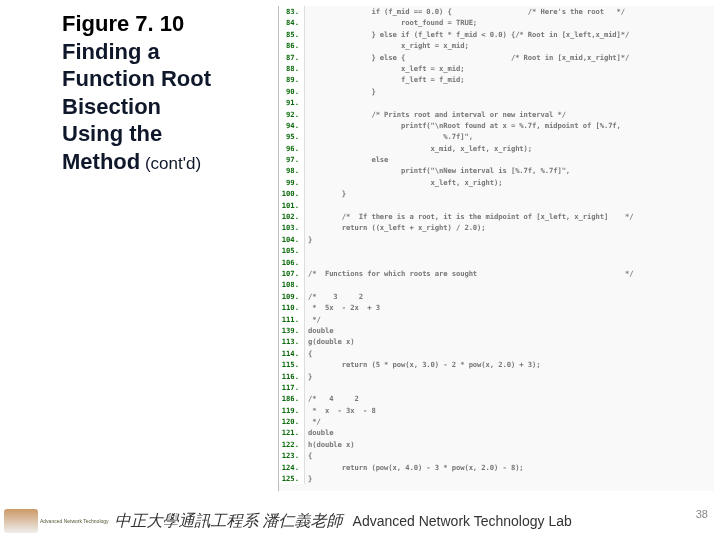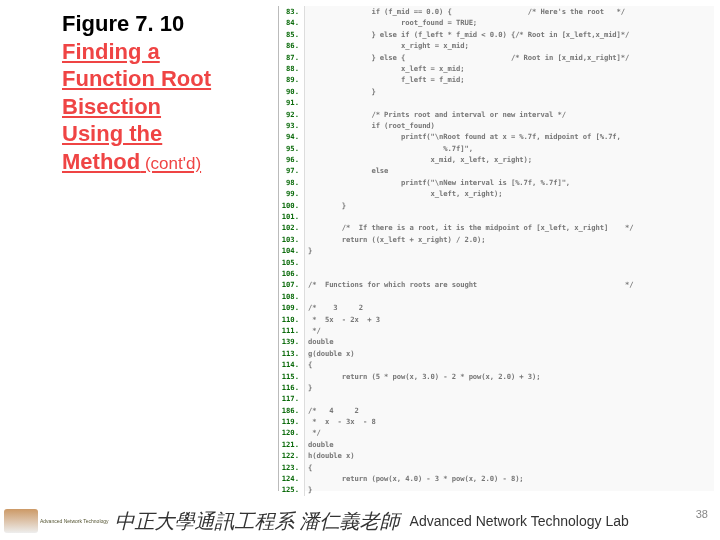--- a/index.html
+++ b/index.html
@@ -1,29 +1,29 @@
 <!DOCTYPE html>
 <html><head>
 <meta charset="utf-8">
 <style>
   * { margin: 0; padding: 0; box-sizing: border-box; }
   body { width: 720px; height: 540px; background: #fff; font-family: Arial, sans-serif; position: relative; overflow: hidden; }
   .slide { width: 100%; height: 100%; position: relative; }
   .title-block { position: absolute; left: 18px; top: 10px; width: 220px; margin-left: 44px; }
   .figure-label { color: #000; font-size: 22px; font-weight: bold; line-height: 1.25; }
-  .figure-title { color: #ef4444; font-size: 22px; font-weight: bold; line-height: 1.25; text-decoration: underline; }
+  .figure-title { color: #0f172a; font-size: 22px; font-weight: bold; line-height: 1.25; }
   .contd { font-size: 17px; font-weight: normal; }
   .code-area { position: absolute; left: 278px; top: 6px; width: 436px; height: 485px; background: #f9f9f9; border-left: 1px solid #bbb; font-family: "Consolas", monospace; font-size: 7.2px; color: #666; }
   .code-row { display: flex; line-height: 11.4px; height: 11.4px; }
   .ln { width: 26px; text-align: right; padding-right: 5px; color: #0a6a0a; font-weight: bold; background: #fff; border-right: 1px solid #ddd; }
   .cl { white-space: pre; padding-left: 3px; color: #777; font-weight: bold; letter-spacing: -0.1px; }
   .footer { position: absolute; left: 0; bottom: 5px; width: 100%; height: 28px; display: flex; align-items: center; }
   .logo { width: 34px; height: 24px; margin-left: 4px; background: linear-gradient(#c96,#eee); border-radius: 3px; }
   .logo-text { font-size: 5px; color: #553; line-height: 6px; margin-left: 2px; }
-  .footer-cn { font-family: "SimSun","MS Mincho",serif; font-size: 20px; color: #333; margin-left: 6px; font-style: italic; }
+  .footer-cn { font-family: "SimSun","MS Mincho",serif; font-size: 16px; color: #333; margin-left: 6px; font-style: italic; }
   .footer-en { font-size: 14px; color: #333; margin-left: 10px; }
   .page-num { position: absolute; right: 12px; bottom: 20px; font-size: 11px; color: #888; }
 </style>
 </head>
 <body>
 
 <div class="slide">
 
   <div class="title-block">
     <div class="figure-label">Figure 7. 10</div>
@@ -71,24 +71,20 @@
       </div>
       <div class="code-row">
         <div class="ln">91.</div>
         <div class="cl"></div>
       </div>
       <div class="code-row">
         <div class="ln">92.</div>
         <div class="cl">               /* Prints root and interval or new interval */</div>
       </div>
       <div class="code-row">
-        <div class="ln">93.</div>
-        <div class="cl">               if (root_found)</div>
-      </div>
-      <div class="code-row">
         <div class="ln">94.</div>
         <div class="cl">                      printf("\nRoot found at x = %.7f, midpoint of [%.7f,</div>
       </div>
       <div class="code-row">
         <div class="ln">95.</div>
         <div class="cl">                                %.7f]",</div>
       </div>
       <div class="code-row">
         <div class="ln">96.</div>
         <div class="cl">                             x_mid, x_left, x_right);</div>

